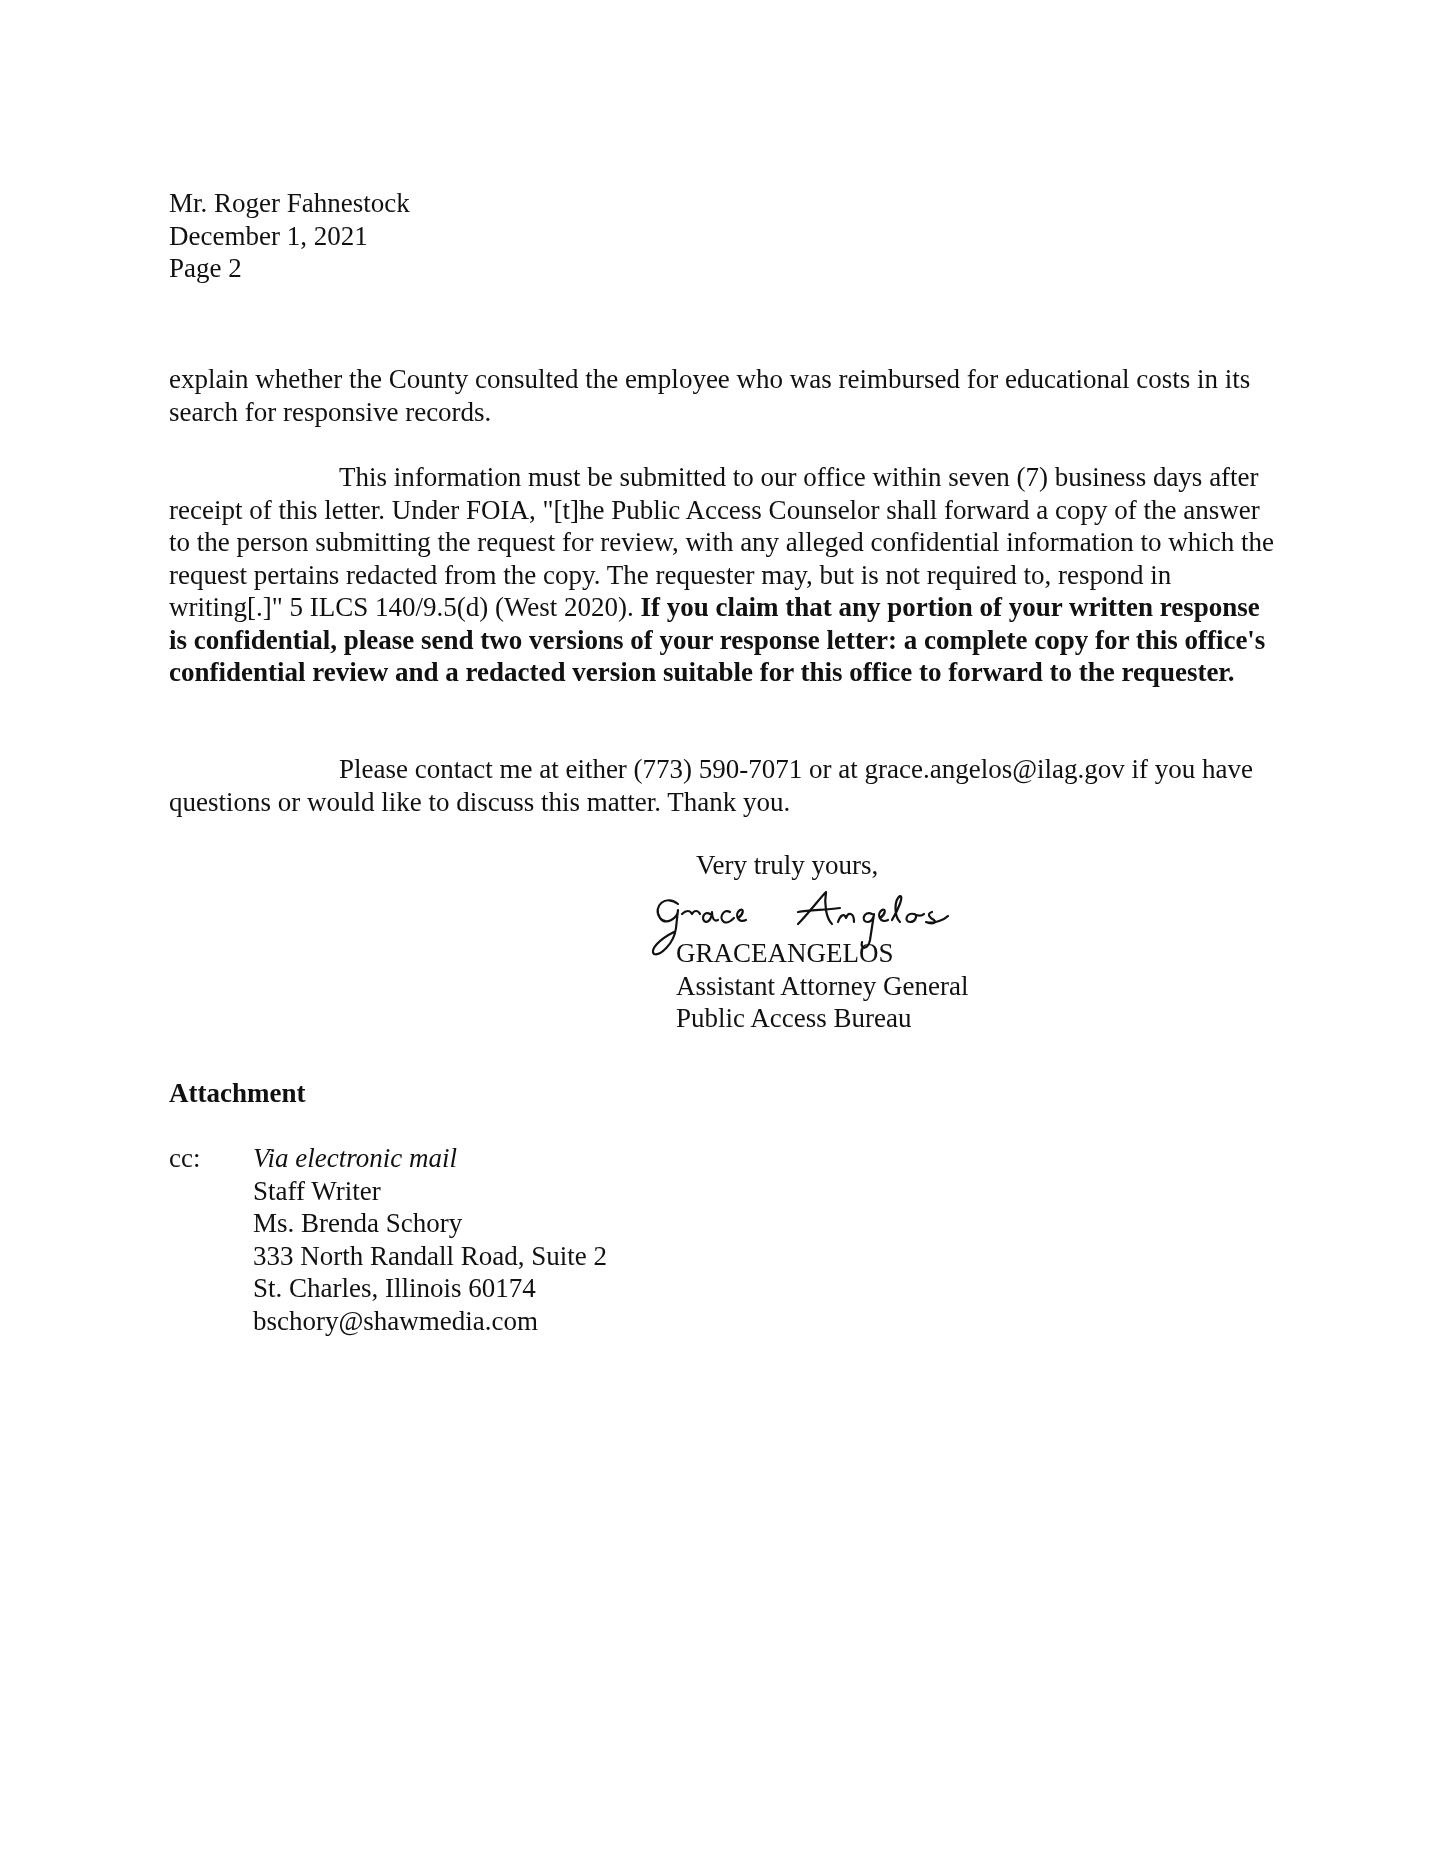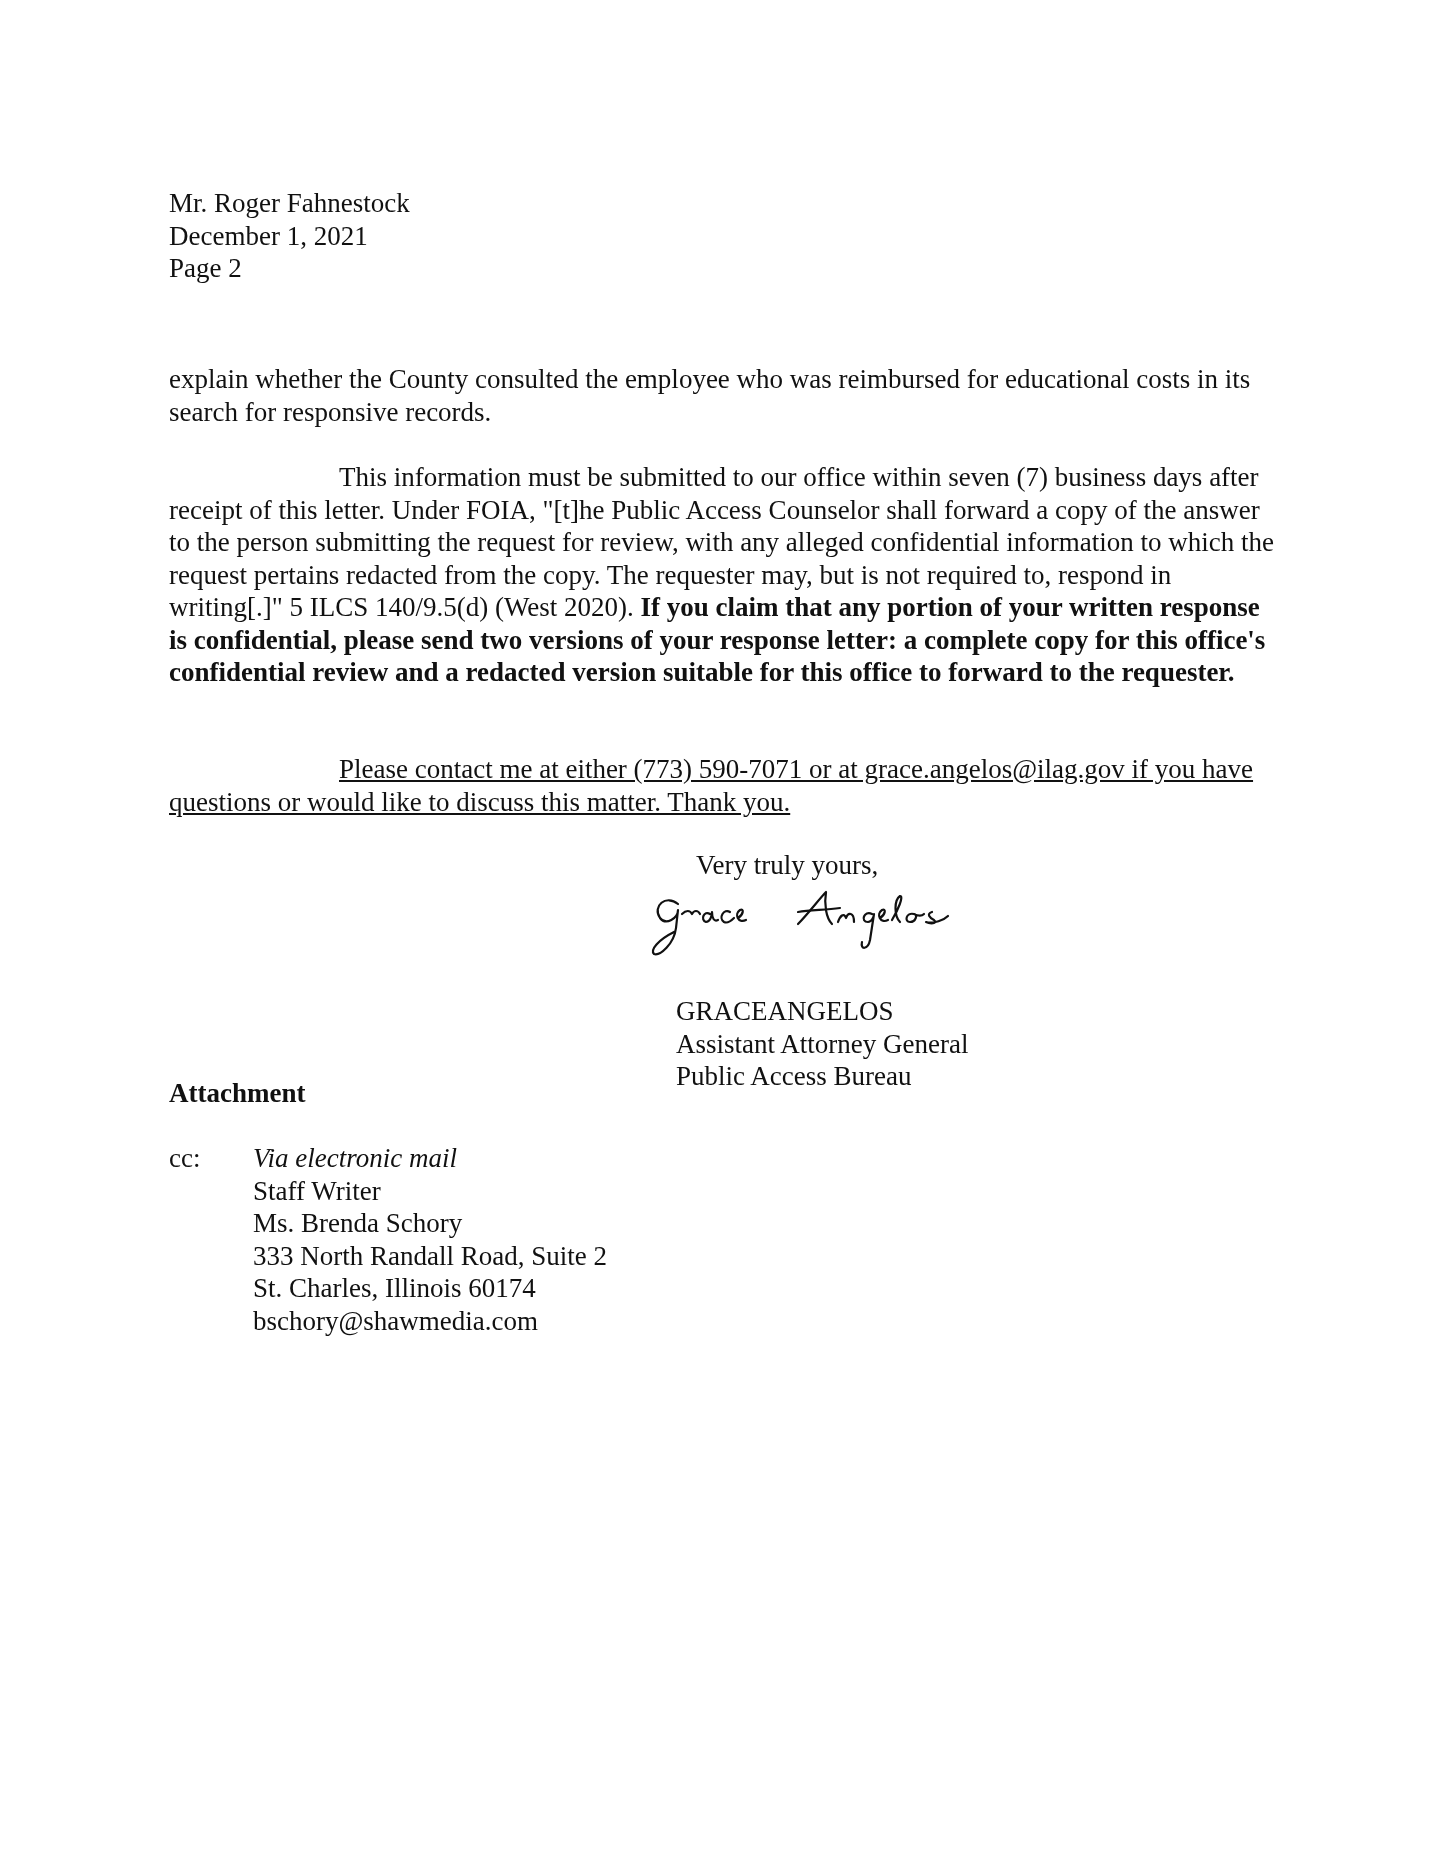--- a/index.html
+++ b/index.html
@@ -5,26 +5,26 @@
   html, body { margin: 0; padding: 0; background: #ffffff; }
   body { width: 1440px; height: 1864px; position: relative; overflow: hidden;
          font-family: "Liberation Serif", "DejaVu Serif", serif; color: #111; }
   .page { position: absolute; left: 0; top: 0; width: 1440px; height: 1864px; background: #fff; }
   .txt { font-size: 27px; line-height: 32.5px; margin-top: 17px; }
   .header { position: absolute; left: 169px; top: 170px; }
   .header div { white-space: nowrap; }
   .para { position: absolute; left: 169px; width: 1108px; text-align: left; }
   .p1 { top: 346px; }
   .p2 { top: 444px; }
-  .p3 { top: 736px; text-decoration: underline; }
+  .p3 { top: 736px; }
   .indent { display: inline-block; width: 170px; }
   .bold { font-weight: bold; }
   .closing { position: absolute; left: 696px; top: 832px; white-space: nowrap; }
   .signature { position: absolute; left: 648px; top: 884px; width: 350px; height: 80px; }
-  .sigblock { position: absolute; left: 676px; top: 978px; }
+  .sigblock { position: absolute; left: 676px; top: 920px; }
   .sigblock div { white-space: nowrap; }
   .attachment { position: absolute; left: 169px; top: 1060px; white-space: nowrap; font-weight: bold; }
   .cc { position: absolute; left: 169px; top: 1125px; }
   .cc-label { position: absolute; left: 0; top: 0; white-space: nowrap; }
   .cc-lines { position: absolute; left: 84px; top: 0; }
   .cc-lines div { white-space: nowrap; }
   .ital { font-style: italic; }
 </style>
 </head>
 <body>

